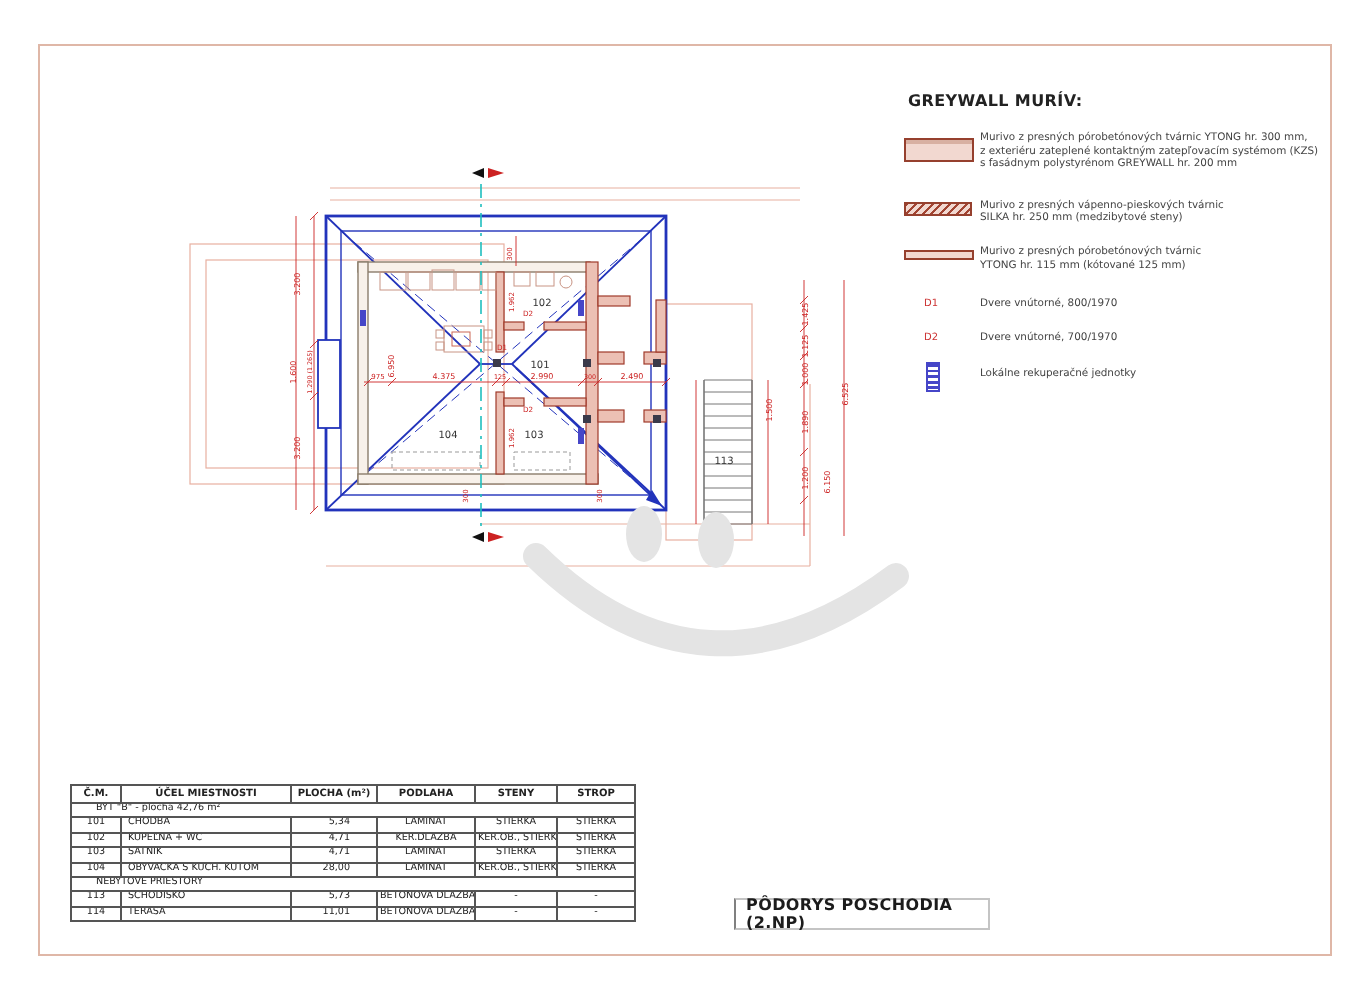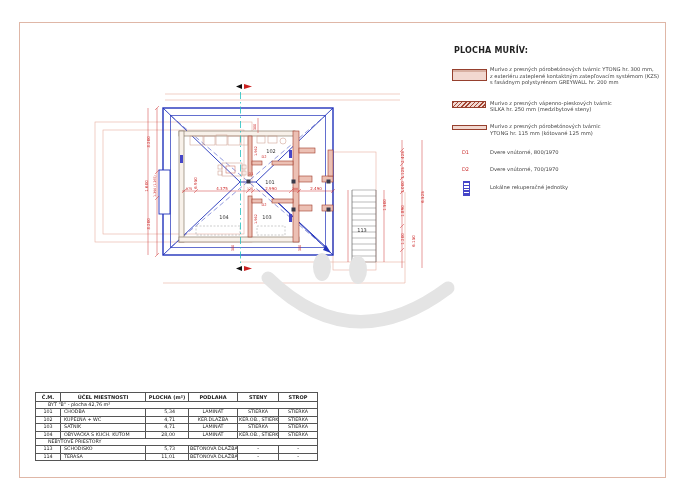--- a/index.html
+++ b/index.html
@@ -227,21 +227,21 @@
     </g>
 
     <g>
       <ellipse cx="322" cy="267" rx="9" ry="14" fill="#e4e4e4"></ellipse>
       <ellipse cx="358" cy="270" rx="9" ry="14" fill="#e4e4e4"></ellipse>
       <path d="M 268 278 Q 352 360 448 288" stroke="#e4e4e4" stroke-width="13" fill="none" stroke-linecap="round"></path>
     </g>
   </svg>
 
   <div class="legend">
-    <div class="legend-title">PLOCHA MURÍV:</div>
+    <div class="legend-title">GREYWALL MURÍV:</div>
 
     <div class="litem mb14">
       <div class="swcol">
           <div class="sw1"></div>
         </div>
       <div class="ltext">Murivo z presných pórobetónových tvárnic YTONG hr. 300 mm,
 z exteriéru zateplené kontaktným zatepľovacím systémom (KZS)
 s fasádnym polystyrénom GREYWALL hr. 200 mm</div>
     </div>
 
@@ -353,13 +353,16 @@
         <td class="l">TERASA</td>
         <td class="rr">11,01</td>
         <td class="c">BETÓNOVÁ DLAŽBA</td>
         <td class="c">-</td>
         <td class="c">-</td>
       </tr>
     </tbody>
       </table>
   </div>
 
+  <div class="titleblock">
+    <span>PÔDORYS POSCHODIA (2.NP)</span>
+  </div>
 </div>
 
 </body></html>

